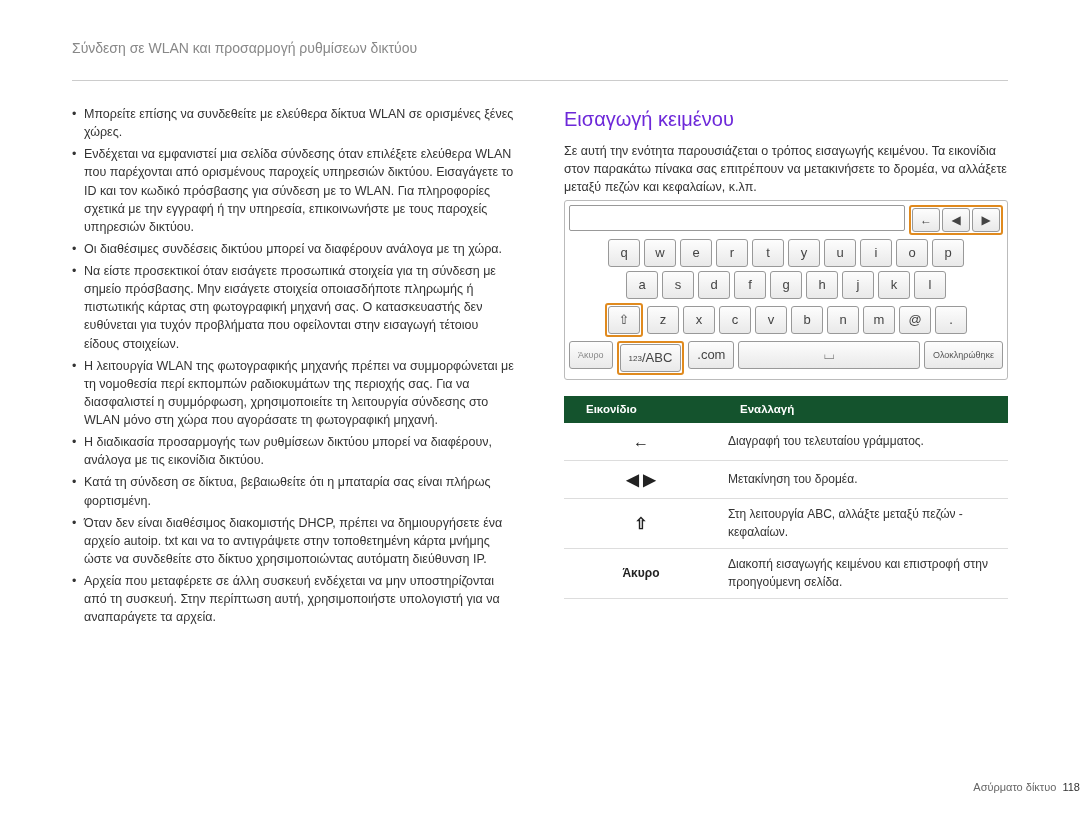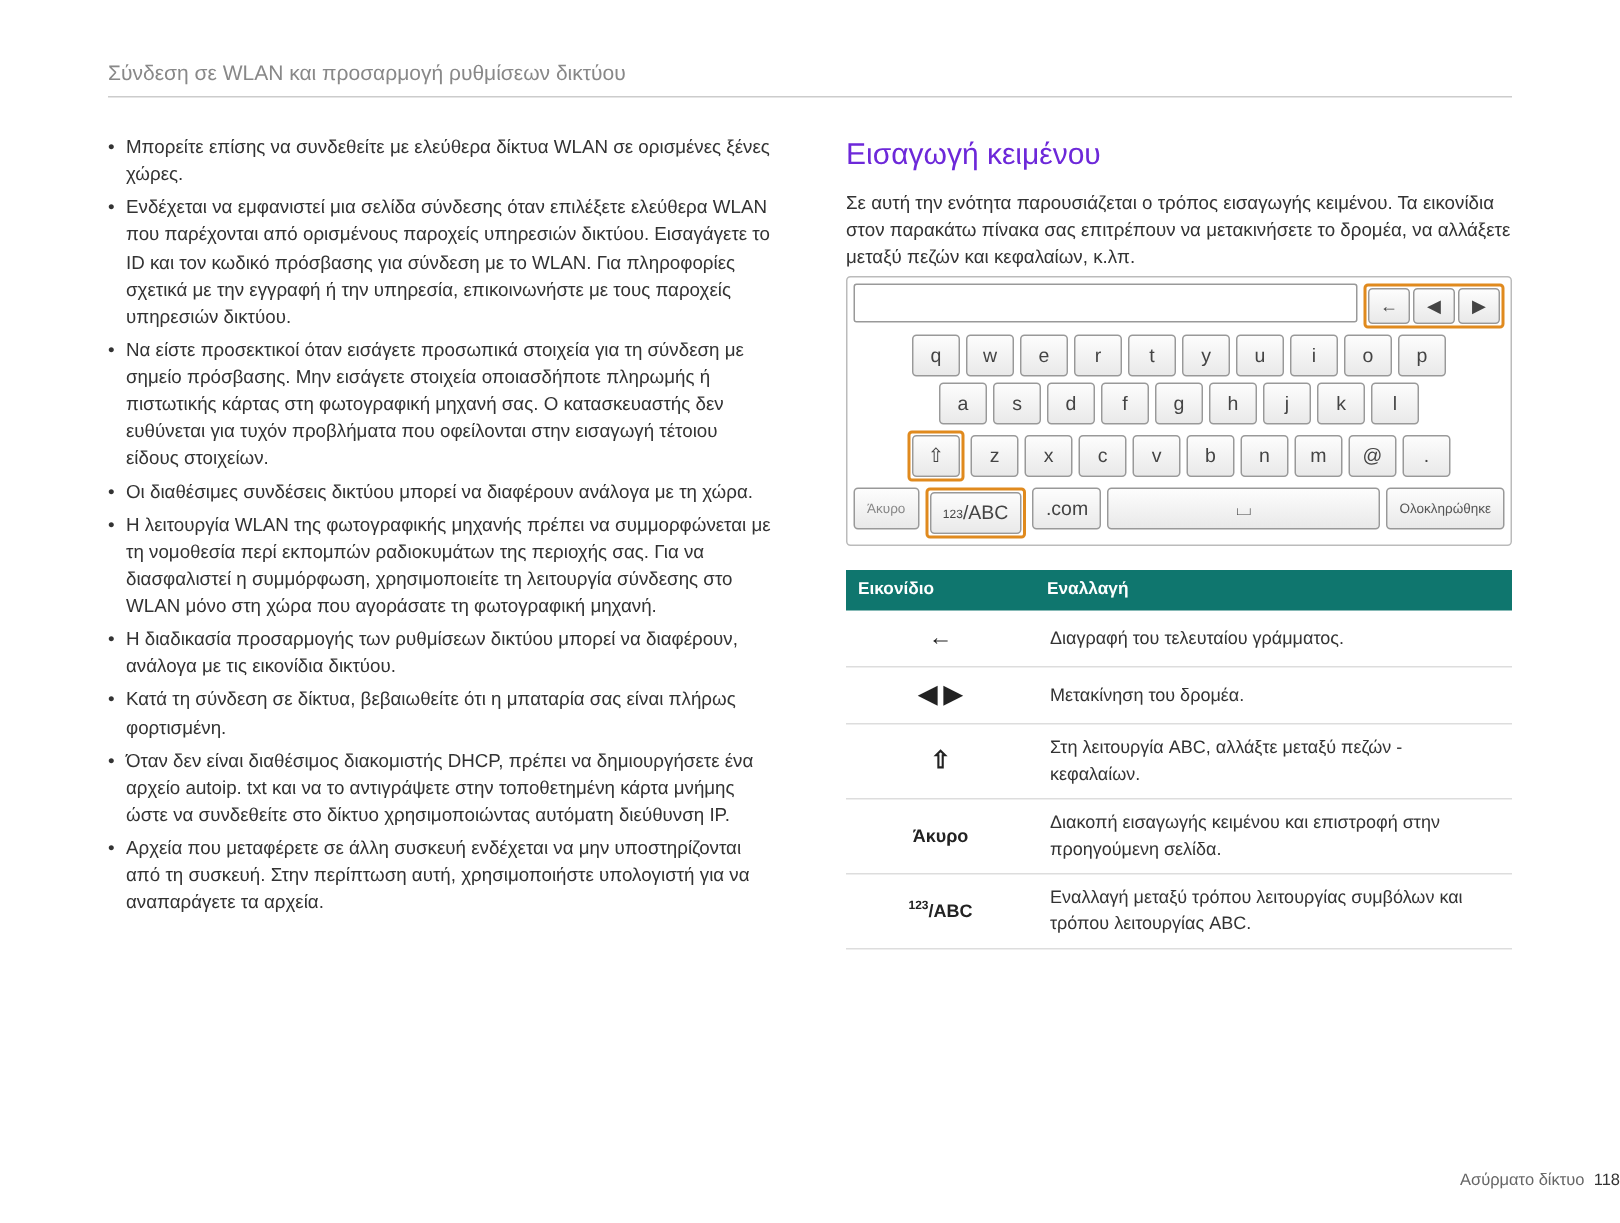--- a/index.html
+++ b/index.html
@@ -10,21 +10,21 @@
     width: 1080px;
     height: 815px;
     box-sizing: border-box;
     padding: 40px 72px 20px 72px;
     position: relative;
   }
   .page-header {
     color: #888;
     font-size: 14px;
     border-bottom: 1px solid #ccc;
-    padding-bottom: 8px;
+    padding-bottom: 24px;
     margin-bottom: 24px;
   }
   .columns {
     display: flex;
     gap: 48px;
     justify-content: center;
   }
   .col {
     flex: 1;
     font-size: 12.5px;
@@ -120,24 +120,24 @@
     font-size: 9px;
     color: #555;
   }
   
   .icon-table {
     width: 100%;
     border-collapse: collapse;
     font-size: 12px;
   }
   .icon-table th {
-    background: #0f766e;
+    background: #14532d;
     color: #fff;
     text-align: left;
-    padding: 5px 8px;
+    padding: 5px 22px;
     font-weight: bold;
     font-size: 11.5px;
   }
   .icon-table th:first-child { width: 110px; }
   .icon-table td {
     padding: 7px 10px;
     border-bottom: 1px solid #ddd;
     vertical-align: middle;
   }
   .icon-cell {
@@ -163,22 +163,22 @@
 <body>
 
 <div class="page-header">Σύνδεση σε WLAN και προσαρμογή ρυθμίσεων δικτύου</div>
 
 <div class="columns">
 
   <div class="col">
     <ul class="bullets">
       <li>Μπορείτε επίσης να συνδεθείτε με ελεύθερα δίκτυα WLAN σε ορισμένες ξένες χώρες.</li>
       <li>Ενδέχεται να εμφανιστεί μια σελίδα σύνδεσης όταν επιλέξετε ελεύθερα WLAN που παρέχονται από ορισμένους παροχείς υπηρεσιών δικτύου. Εισαγάγετε το ID και τον κωδικό πρόσβασης για σύνδεση με το WLAN. Για πληροφορίες σχετικά με την εγγραφή ή την υπηρεσία, επικοινωνήστε με τους παροχείς υπηρεσιών δικτύου.</li>
+      <li>Οι διαθέσιμες συνδέσεις δικτύου μπορεί να διαφέρουν ανάλογα με τη χώρα.</li>
       <li>Να είστε προσεκτικοί όταν εισάγετε προσωπικά στοιχεία για τη σύνδεση με σημείο πρόσβασης. Μην εισάγετε στοιχεία οποιασδήποτε πληρωμής ή πιστωτικής κάρτας στη φωτογραφική μηχανή σας. Ο κατασκευαστής δεν ευθύνεται για τυχόν προβλήματα που οφείλονται στην εισαγωγή τέτοιου είδους στοιχείων.</li>
-      <li>Οι διαθέσιμες συνδέσεις δικτύου μπορεί να διαφέρουν ανάλογα με τη χώρα.</li>
       <li>Η λειτουργία WLAN της φωτογραφικής μηχανής πρέπει να συμμορφώνεται με τη νομοθεσία περί εκπομπών ραδιοκυμάτων της περιοχής σας. Για να διασφαλιστεί η συμμόρφωση, χρησιμοποιείτε τη λειτουργία σύνδεσης στο WLAN μόνο στη χώρα που αγοράσατε τη φωτογραφική μηχανή.</li>
       <li>Η διαδικασία προσαρμογής των ρυθμίσεων δικτύου μπορεί να διαφέρουν, ανάλογα με τις εικονίδια δικτύου.</li>
       <li>Κατά τη σύνδεση σε δίκτυα, βεβαιωθείτε ότι η μπαταρία σας είναι πλήρως φορτισμένη.</li>
       <li>Όταν δεν είναι διαθέσιμος διακομιστής DHCP, πρέπει να δημιουργήσετε ένα αρχείο autoip. txt και να το αντιγράψετε στην τοποθετημένη κάρτα μνήμης ώστε να συνδεθείτε στο δίκτυο χρησιμοποιώντας αυτόματη διεύθυνση IP.</li>
       <li>Αρχεία που μεταφέρετε σε άλλη συσκευή ενδέχεται να μην υποστηρίζονται από τη συσκευή. Στην περίπτωση αυτή, χρησιμοποιήστε υπολογιστή για να αναπαράγετε τα αρχεία.</li>
     </ul>
   </div>
 
   <div class="col">
     <h2 class="section-heading">Εισαγωγή κειμένου</h2>
@@ -261,26 +261,20 @@
           <td>Μετακίνηση του δρομέα.</td>
         </tr>
         <tr>
           <td class="icon-cell">⇧</td>
           <td>Στη λειτουργία ABC, αλλάξτε μεταξύ πεζών - κεφαλαίων.</td>
         </tr>
         <tr>
           <td class="icon-cell txt">Άκυρο</td>
           <td>Διακοπή εισαγωγής κειμένου και επιστροφή στην προηγούμενη σελίδα.</td>
         </tr>
-        <tr>
-          <td class="icon-cell txt">
-            <span class="sup123">123</span><span>/ABC</span>
-          </td>
-          <td>Εναλλαγή μεταξύ τρόπου λειτουργίας συμβόλων και τρόπου λειτουργίας ABC.</td>
-        </tr>
       </tbody>
     </table>
   </div>
 </div>
 
 <div class="footer">
   <span>Ασύρματο δίκτυο</span>
   &nbsp;<span class="pgnum">118</span>
 </div>
 

